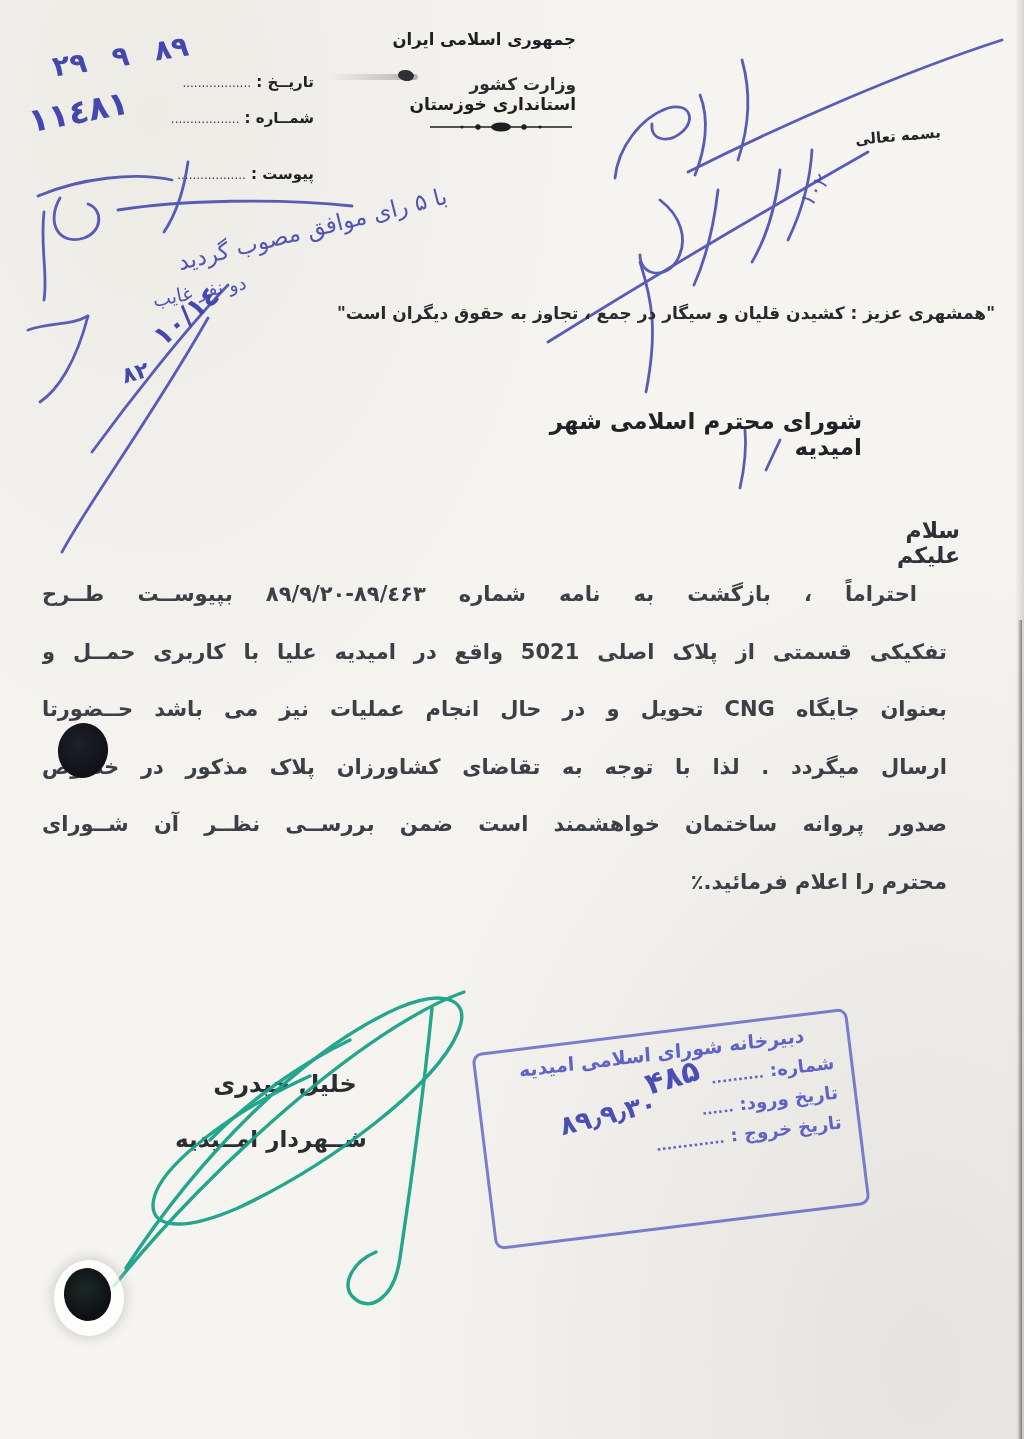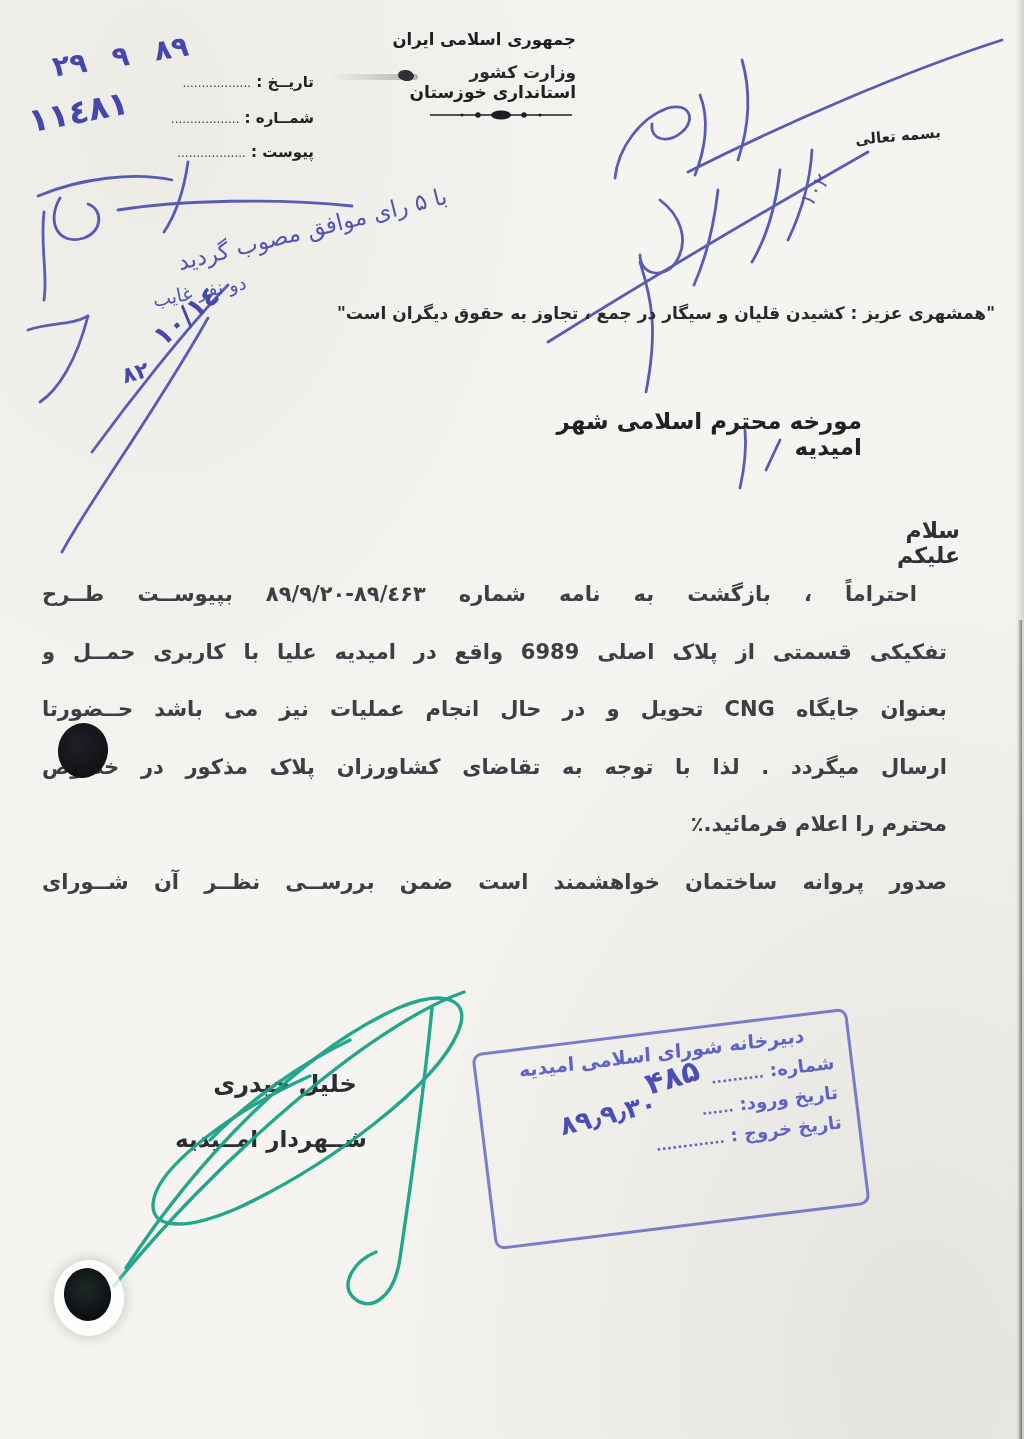--- a/index.html
+++ b/index.html
@@ -26,29 +26,29 @@
     background:#2f3034;transform:rotate(8deg);}
   .ink-blob{position:absolute;left:58px;top:723px;width:50px;height:55px;border-radius:50%;
     background:radial-gradient(circle at 40% 40%, #1d2026, #101216 70%);transform:rotate(8deg);}
   .hole-halo{position:absolute;left:54px;top:1260px;width:70px;height:76px;border-radius:50%;
     background:rgba(255,255,255,.8);box-shadow:0 0 10px 4px rgba(190,190,186,.5);}
   .hole-punch{position:absolute;left:64px;top:1268px;width:47px;height:53px;border-radius:50%;
     background:radial-gradient(circle at 45% 40%, #1c2a26, #0d0f13 70%);transform:rotate(-6deg);}
   
   .letterhead{position:absolute;left:356px;top:30px;width:220px;color:#1d1e21;}
   .lh-country{font-size:16.5px;font-weight:bold;}
-  .lh-ministry{font-size:17px;font-weight:bold;margin-top:13px;color:#2a2b2f;}
+  .lh-ministry{font-size:17px;font-weight:bold;margin-top:25px;color:#2a2b2f;}
   .lh-province{font-size:17px;font-weight:bold;}
   .lh-city{font-size:24px;font-weight:bold;margin-top:8px;}
   .lh-divider{margin-top:4px;}
   .besmele{position:absolute;left:843px;top:127px;width:110px;font-size:15px;font-weight:bold;
     color:#232428;transform:rotate(-5deg);text-align:center;}
   
   .meta-row{position:absolute;left:40px;width:274px;direction:rtl;text-align:right;white-space:nowrap;}
-  .meta-row.r1{top:72px}.meta-row.r2{top:108px}.meta-row.r3{top:142px}
+  .meta-row.r1{top:72px}.meta-row.r2{top:108px}.meta-row.r3{top:164px}
   .meta-label{font-size:15px;font-weight:bold;color:#202125;}
   .meta-dots{font-size:12px;color:#3a3b3f;letter-spacing:1px;}
   .hw{color:#4547ae;}
   .hw-date{position:absolute;left:52px;top:40px;font-size:28px;font-weight:bold;
     transform:rotate(-9deg);word-spacing:16px;}
   .hw-number{position:absolute;left:28px;top:92px;font-size:33px;font-weight:bold;
     transform:rotate(-11deg);letter-spacing:9px;}
   .hw-approval{position:absolute;left:92px;top:226px;width:360px;font-size:23px;
     transform:rotate(-14deg);white-space:nowrap;opacity:.92;}
   .hw-absent{position:absolute;left:152px;top:280px;font-size:19px;transform:rotate(-11deg);opacity:.92;}
@@ -157,30 +157,30 @@
     <path d="M188,162 C184,190 176,214 164,232"></path>
     <path d="M60,198 C46,222 58,246 84,238 C102,232 104,210 88,204"></path>
     <path d="M44,212 C40,246 48,274 44,300"></path>
     <path d="M92,452 C130,400 185,330 228,285"></path>
     <path d="M62,552 C90,500 150,420 208,318"></path>
     <path d="M28,330 C50,322 70,326 88,316"></path>
     <path d="M88,316 C76,362 58,390 40,402"></path>
   </svg>
 
   <div class="slogan">"همشهری عزیز : کشیدن قلیان و سیگار در جمع ، تجاوز به حقوق دیگران است"</div>
-  <div class="recipient">مورخه محترم اسلامی شهر امیدیه</div>
+  <div class="recipient">شورای محترم اسلامی شهر امیدیه</div>
   <div class="salutation">سلام علیکم</div>
 
   <div class="body-text">
     <div class="line j indent">احتراماً ، بازگشت به نامه شماره ۸۹/٤۶۳-۸۹/۹/۲۰ بپیوســت طــرح</div>
-    <div class="line j">تفکیکی قسمتی از پلاک اصلی 6989 واقع در امیدیه علیا با کاربری حمــل و</div>
+    <div class="line j">تفکیکی قسمتی از پلاک اصلی 5021 واقع در امیدیه علیا با کاربری حمــل و</div>
     <div class="line j">بعنوان جایگاه CNG تحویل و در حال انجام عملیات نیز می باشد حــضورتا</div>
     <div class="line j">ارسال میگردد . لذا با توجه به تقاضای کشاورزان پلاک مذکور در خصوص</div>
+    <div class="line j">صدور پروانه ساختمان خواهشمند  است ضمن بررســی نظــر آن شــورای</div>
     <div class="line">محترم را اعلام فرمائید.٪</div>
-    <div class="line j">صدور پروانه ساختمان خواهشمند  است ضمن بررســی نظــر آن شــورای</div>
   </div>
 
   <div class="ink-blob"></div>
 
   <div class="sig-name">خلیل حیدری</div>
   <div class="sig-title">شــهردار امــیدیه</div>
 
   <svg class="overlay" width="1024" height="1439" viewBox="0 0 1024 1439" fill="none" stroke="#18a287" stroke-width="3.4" stroke-linecap="round" opacity="0.95">
     <path d="M126,1268 C196,1160 300,1052 398,1008 C446,988 472,1000 458,1032 C436,1085 330,1165 238,1208 C178,1234 142,1228 156,1192 C168,1162 230,1112 310,1076"></path>
     <path d="M114,1286 C210,1166 368,1026 464,992"></path>

